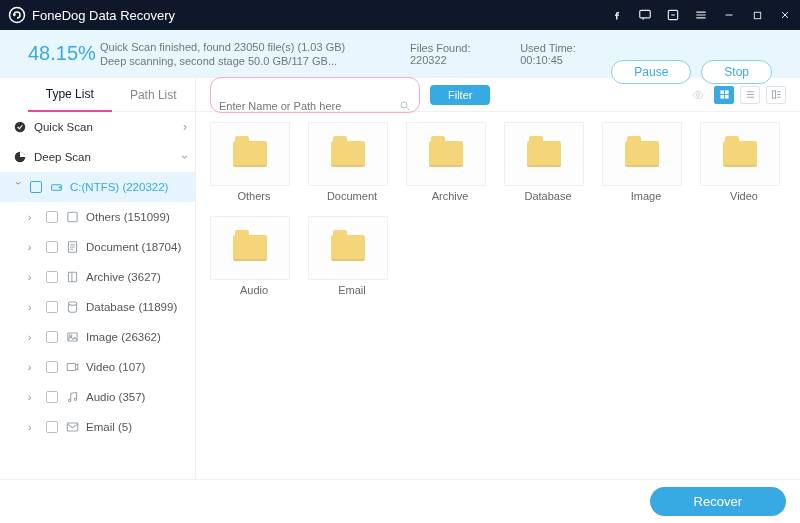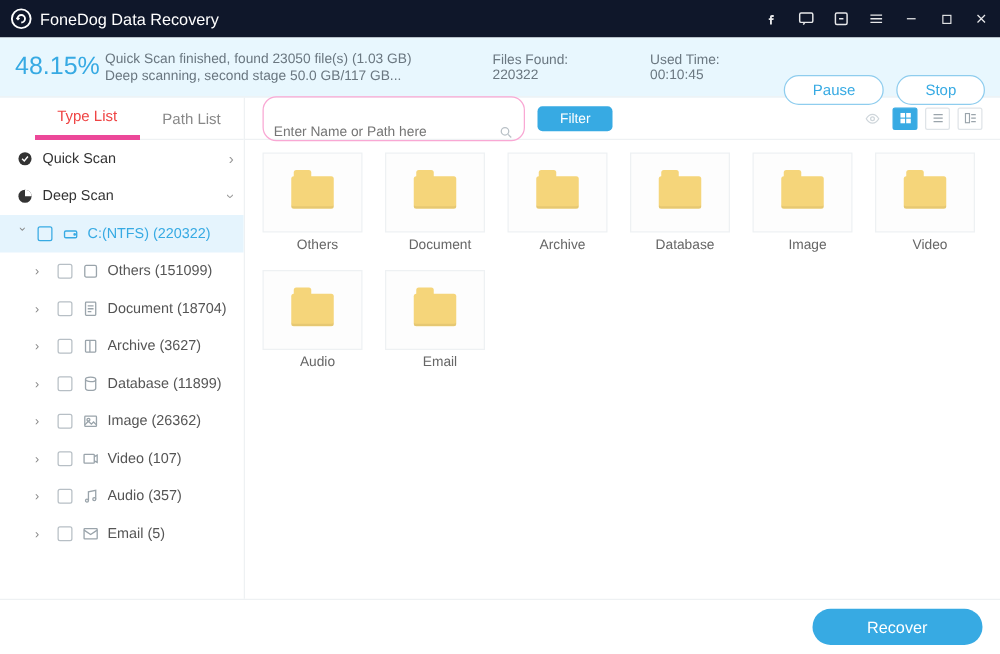--- a/index.html
+++ b/index.html
@@ -2,31 +2,31 @@
 <html><head>
 <meta charset="utf-8">
 <style>
 * { margin: 0; padding: 0; box-sizing: border-box; font-family: -apple-system, "Segoe UI", Arial, sans-serif; }
 body { width: 800px; height: 523px; background: #fff; overflow: hidden; font-size: 12px; color: #555; }
 .titlebar { height: 30px; background: #0f172a; display: flex; align-items: center; padding: 0 8px; color: #fff; }
 .titlebar .logo { display: flex; align-items: center; gap: 6px; font-size: 13px; }
 .titlebar .spacer { flex: 1; }
 .titlebar .tbicons { display: flex; gap: 14px; align-items: center; }
 .titlebar .tbicons .ic { width: 14px; height: 14px; display: inline-flex; align-items: center; justify-content: center; cursor: pointer; opacity: .9; }
-.statusbar { height: 48px; background: #e8f7fe; display: flex; align-items: center; padding: 0 12px; gap: 10px; border-bottom: 1px solid #eef2f4; }
+.statusbar { height: 48px; background: #e8f7fe; display: flex; align-items: center; padding: 0 28px; gap: 10px; border-bottom: 1px solid #eef2f4; }
 .statusbar .pct { color: #37aae3; font-size: 20px; width: 62px; }
 .statusbar .info { flex: 0 0 300px; display: flex; flex-direction: column; gap: 2px; font-size: 11px; color: #6a7780; }
 .statusbar .mid { flex: 1; display: flex; gap: 30px; font-size: 11px; color: #6a7780; }
 .statusbar .btns { display: flex; gap: 10px; margin-top: 37px; }
 .pillbtn { border: 1px solid #8fcdee; background: #fff; color: #37aae3; border-radius: 14px; padding: 4px 22px; font-size: 12px; cursor: pointer; }
 .main { display: flex; height: calc(523px - 30px - 48px - 44px); }
 .sidebar { width: 196px; border-right: 1px solid #eef1f3; display: flex; flex-direction: column; }
 .tabs { display: flex; height: 34px; }
 .tab { flex: 1; display: flex; align-items: center; justify-content: center; font-size: 12px; color: #888; cursor: pointer; border-bottom: 1px solid #eef1f3; }
-.tab.active { color: #ef4444; border-bottom: 4px solid #ec4899; margin-left: 28px; }
+.tab.active { color: #0f172a; border-bottom: 2px solid #ec4899; margin-left: 28px; }
 .tree { overflow-y: auto; flex: 1; }
 .trow { display: flex; align-items: center; height: 30px; padding: 0 8px 0 12px; gap: 6px; cursor: pointer; }
 .trow.group { font-weight: 500; color: #333; }
 .trow.sel { background: #e5f4fd; }
 .trow .chev { width: 12px; color: #888; font-size: 10px; }
 .trow .cbox { width: 12px; height: 12px; border: 1px solid #b7bfc5; border-radius: 2px; flex-shrink: 0; }
 .trow .ricon { width: 16px; height: 14px; display: inline-flex; align-items: center; justify-content: center; color: #888; }
 .trow .lbl { flex: 1; font-size: 11.5px; white-space: nowrap; overflow: hidden; text-overflow: ellipsis; }
 .trow .rar { color: #999; font-size: 12px; }
 .content { flex: 1; display: flex; flex-direction: column; }

